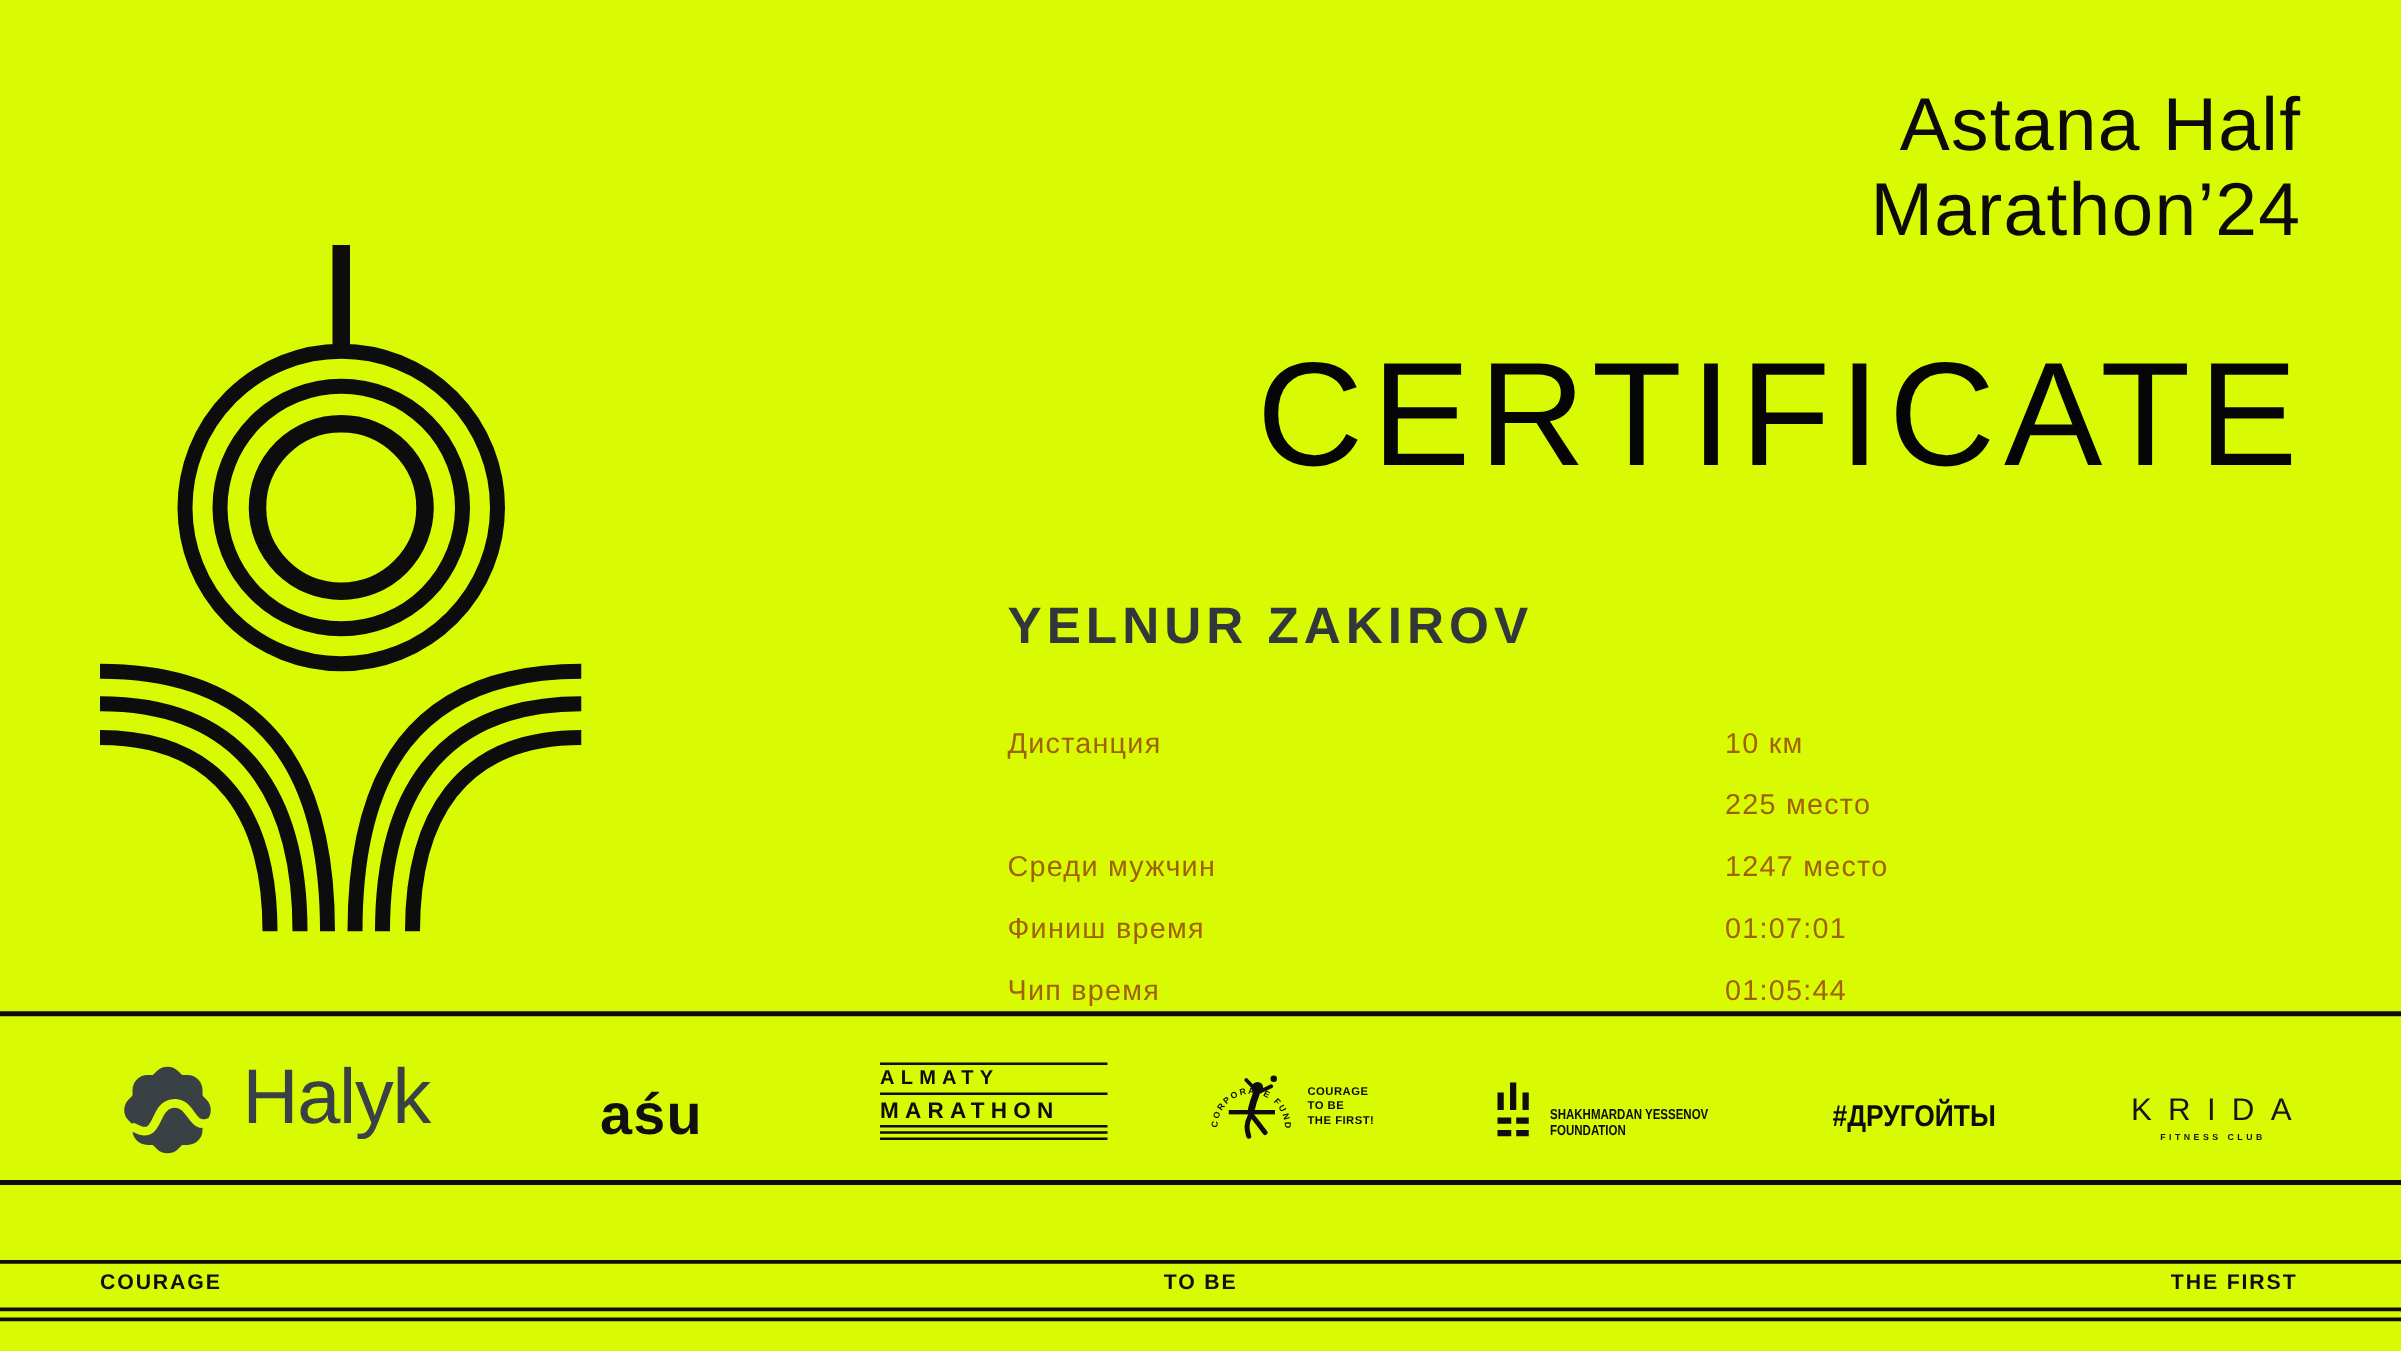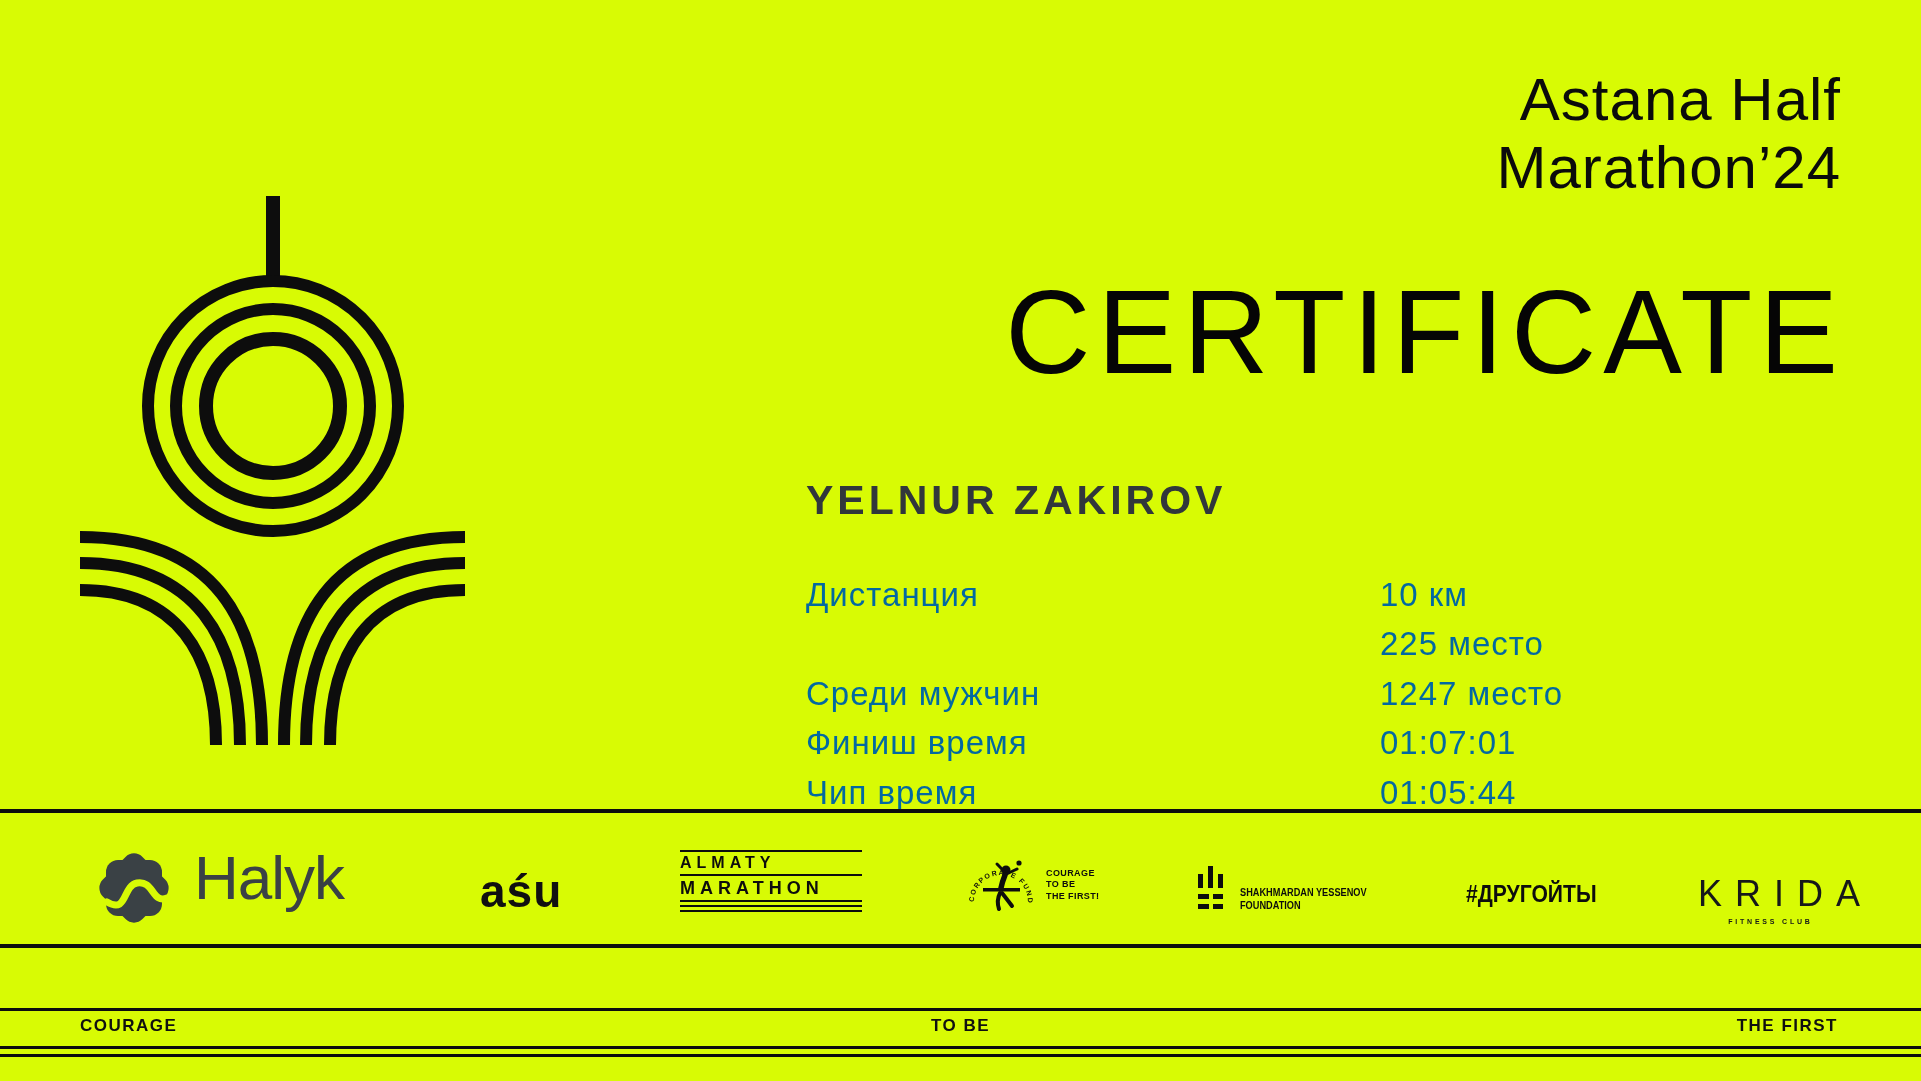--- a/index.html
+++ b/index.html
@@ -19,51 +19,51 @@
     top:268px;right:76px;text-align:left;
     font-size:118px;line-height:1.1;font-weight:500;letter-spacing:7px;color:#050505;white-space:nowrap;
   }
   
   .runner-name{
     top:480px;left:806px;font-size:41px;line-height:1;font-weight:700;
     letter-spacing:4px;color:#31373B;white-space:nowrap;
   }
   
   .rows{top:570px;left:806px;width:860px;}
-  .row{position:relative;height:49.4px;line-height:49.4px;font-size:33px;letter-spacing:1px;color:#0369a1;white-space:nowrap;}
+  .row{position:relative;height:49.4px;line-height:49.4px;font-size:23px;letter-spacing:1px;color:#a16207;white-space:nowrap;}
   .row .val{position:absolute;left:574px;top:0;}
   
   .rule{left:0;width:1921px;background:#0D0D0D;}
   .rule.r1{top:809px;height:4px;}
   .rule.r2{top:944px;height:4px;}
   .rule.r3{top:1008px;height:3px;}
   .rule.r4{top:1046px;height:3px;}
   .rule.r5{top:1054px;height:3px;}
   
   .halyk{top:851px;left:88px;display:flex;align-items:flex-start;}
   .halyk-word{font-size:62px;line-height:1;font-weight:400;color:#3A4145;letter-spacing:-1px;margin-left:14px;margin-top:-4px;}
   .asu{top:868px;left:480px;font-size:46px;line-height:1;font-weight:700;color:#101010;letter-spacing:1px;}
-  .almaty{top:850px;left:680px;width:182px;color:#0D0D0D;}
+  .almaty{top:850px;left:704px;width:182px;color:#0D0D0D;}
   .almaty .ln{height:2px;background:#0D0D0D;}
   .almaty .t1{font-size:16px;font-weight:700;letter-spacing:5px;line-height:22px;}
   .almaty .t2{font-size:18px;font-weight:700;letter-spacing:5px;line-height:24px;text-align:left;}
   .almaty .gap3{margin-top:3px;}
   .fund{top:850px;left:966px;display:flex;align-items:center;}
   .fund-text{margin-left:10px;font-size:9px;line-height:11.5px;font-weight:700;letter-spacing:0.4px;color:#0D0D0D;}
   .yessenov{top:864px;left:1196px;display:flex;align-items:flex-end;}
   .yessenov-text{
     margin-left:14px;margin-top:14px;font-size:11.5px;line-height:13px;font-weight:700;
     color:#0D0D0D;transform:scaleX(0.8);transform-origin:left top;white-space:nowrap;
   }
   .drugoity{
     top:882px;left:1466px;font-size:24px;line-height:1;font-weight:800;color:#0D0D0D;
     transform:scaleX(0.88);transform-origin:left top;white-space:nowrap;letter-spacing:0;
   }
   .krida{top:876px;left:1698px;width:142px;text-align:center;color:#16181a;}
-  .krida .main{font-size:36px;line-height:1;font-weight:400;letter-spacing:13px;margin-right:-13px;}
+  .krida .main{font-size:25px;line-height:1;font-weight:400;letter-spacing:13px;margin-right:-13px;}
   .krida .sub{margin-top:6px;font-size:7px;font-weight:700;letter-spacing:2.8px;margin-right:-2.8px;}
   
   .footer-text{top:1017px;font-size:17px;line-height:1;font-weight:600;letter-spacing:1.5px;color:#101010;}
   .footer-left{left:80px;}
   .footer-center{left:50%;transform:translateX(-50%);}
   .footer-right{right:83px;}
 </style>
 </head>
 <body>
 

